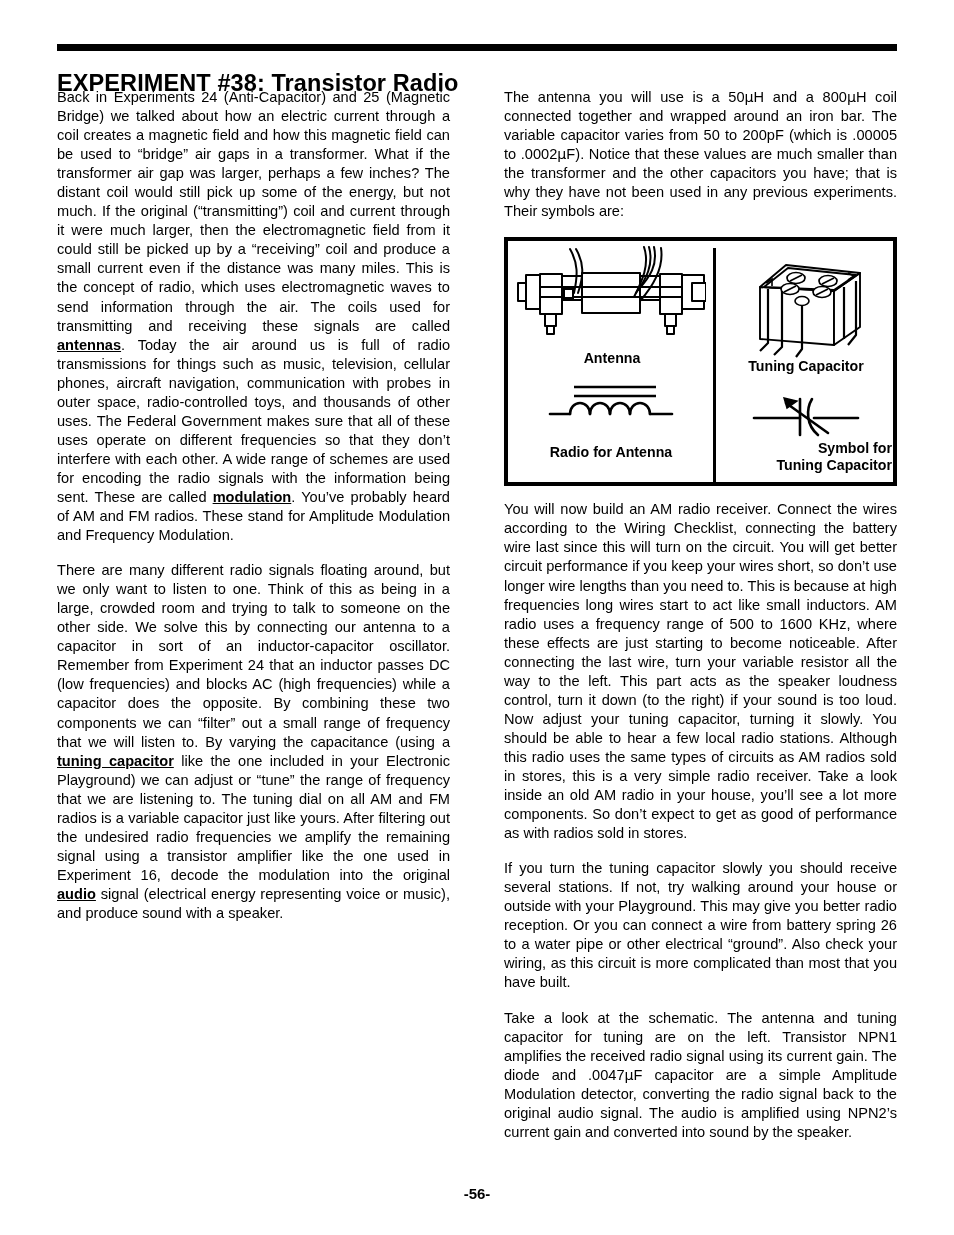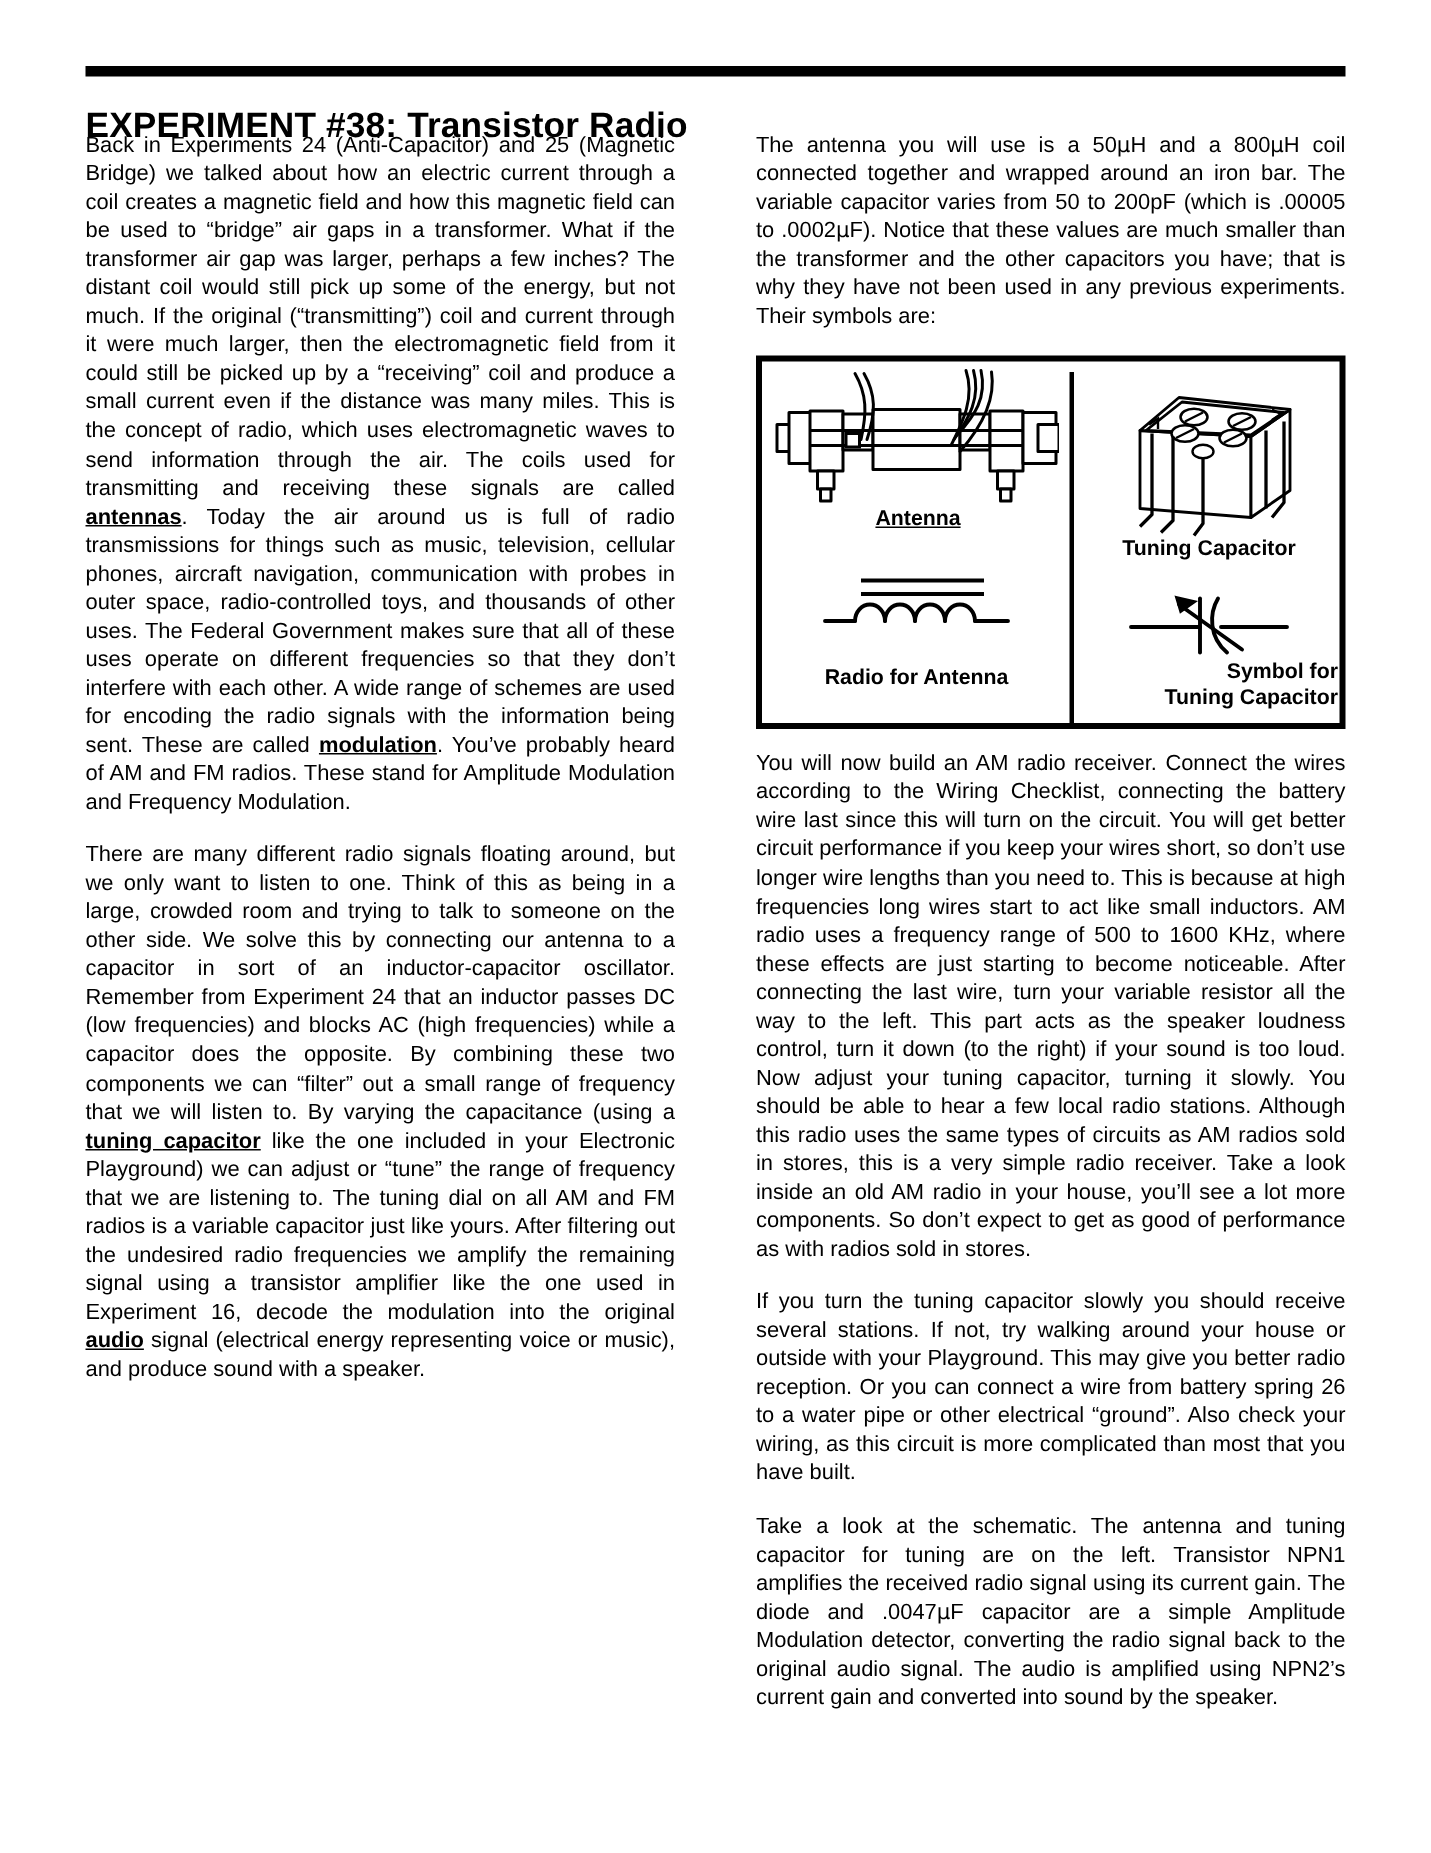--- a/index.html
+++ b/index.html
@@ -85,21 +85,21 @@
     height: 234px;
     background: #000000;
   }
   .cap-left, .cap-right {
     position: absolute;
     text-align: center;
     font-size: 14.2px;
     font-weight: bold;
     line-height: 17px;
   }
-  .lbl-antenna    { left: 6px;  top: 97px;  width: 196px; text-decoration: underline; }
+  .lbl-antenna    { left: 6px;  top: 109px;  width: 196px; }
   .lbl-sym-ant    { left: 4px;  top: 203px; width: 198px; }
   .lbl-tuningcap  { left: 212px; top: 117px; width: 172px; }
   .lbl-sym-cap    { left: 212px; top: 199px; width: 172px; text-align: right; }
 
   .art-antenna  { position: absolute; left: 8px;   top: 4px;   }
   .art-symant   { position: absolute; left: 40px;  top: 140px; }
   .art-tcap     { position: absolute; left: 222px; top: 2px;   }
   .art-symtcap  { position: absolute; left: 240px; top: 152px; }
 
   .footer {
@@ -261,14 +261,15 @@
 
       <p class="body">You will now build an AM radio receiver.   Connect the wires according to the Wiring Checklist, connecting the battery wire last since this will turn on the circuit. You will get better circuit performance if you keep your wires short, so don’t use longer wire lengths than you need to.  This is because at high frequencies long wires start to act like small inductors.  AM radio uses a frequency range of 500 to 1600 KHz, where these effects are just starting to become noticeable.   After connecting the last wire, turn your variable resistor all the way to the left.  This part acts as the speaker loudness control, turn it down (to the right) if your sound is too loud.   Now adjust your tuning capacitor, turning it slowly.  You should be able to hear a few local radio stations.   Although this radio uses the same types of circuits as AM radios sold in stores, this is a very simple radio receiver. Take a look inside an old AM radio in your house, you’ll see a lot more components. So don’t expect to get as good of performance as with radios sold in stores.</p>
 
       <p class="body">If you turn the tuning capacitor slowly you should receive several stations.  If not, try walking around your house or outside with your Playground.  This may give you better radio reception.  Or you can connect a wire from battery spring 26 to a water pipe or other electrical “ground”. Also check your wiring, as this circuit is more complicated than most that you have built.</p>
 
       <p class="body"><span>Take a look at the schematic. The antenna and tuning capacitor for tuning are on the left.  Transistor NPN1 amplifies the received radio signal using its current gain.  The diode and .0047</span><span class="mu">μ</span><span>F capacitor are a simple Amplitude Modulation detector, converting the radio signal back to the original audio signal.  The audio is amplified using NPN2’s current gain and converted into sound by the speaker.</span></p>
 
     </div>
   </div>
 
+  <div class="footer">-56-</div>
 
 </div>
 
 </body></html>

